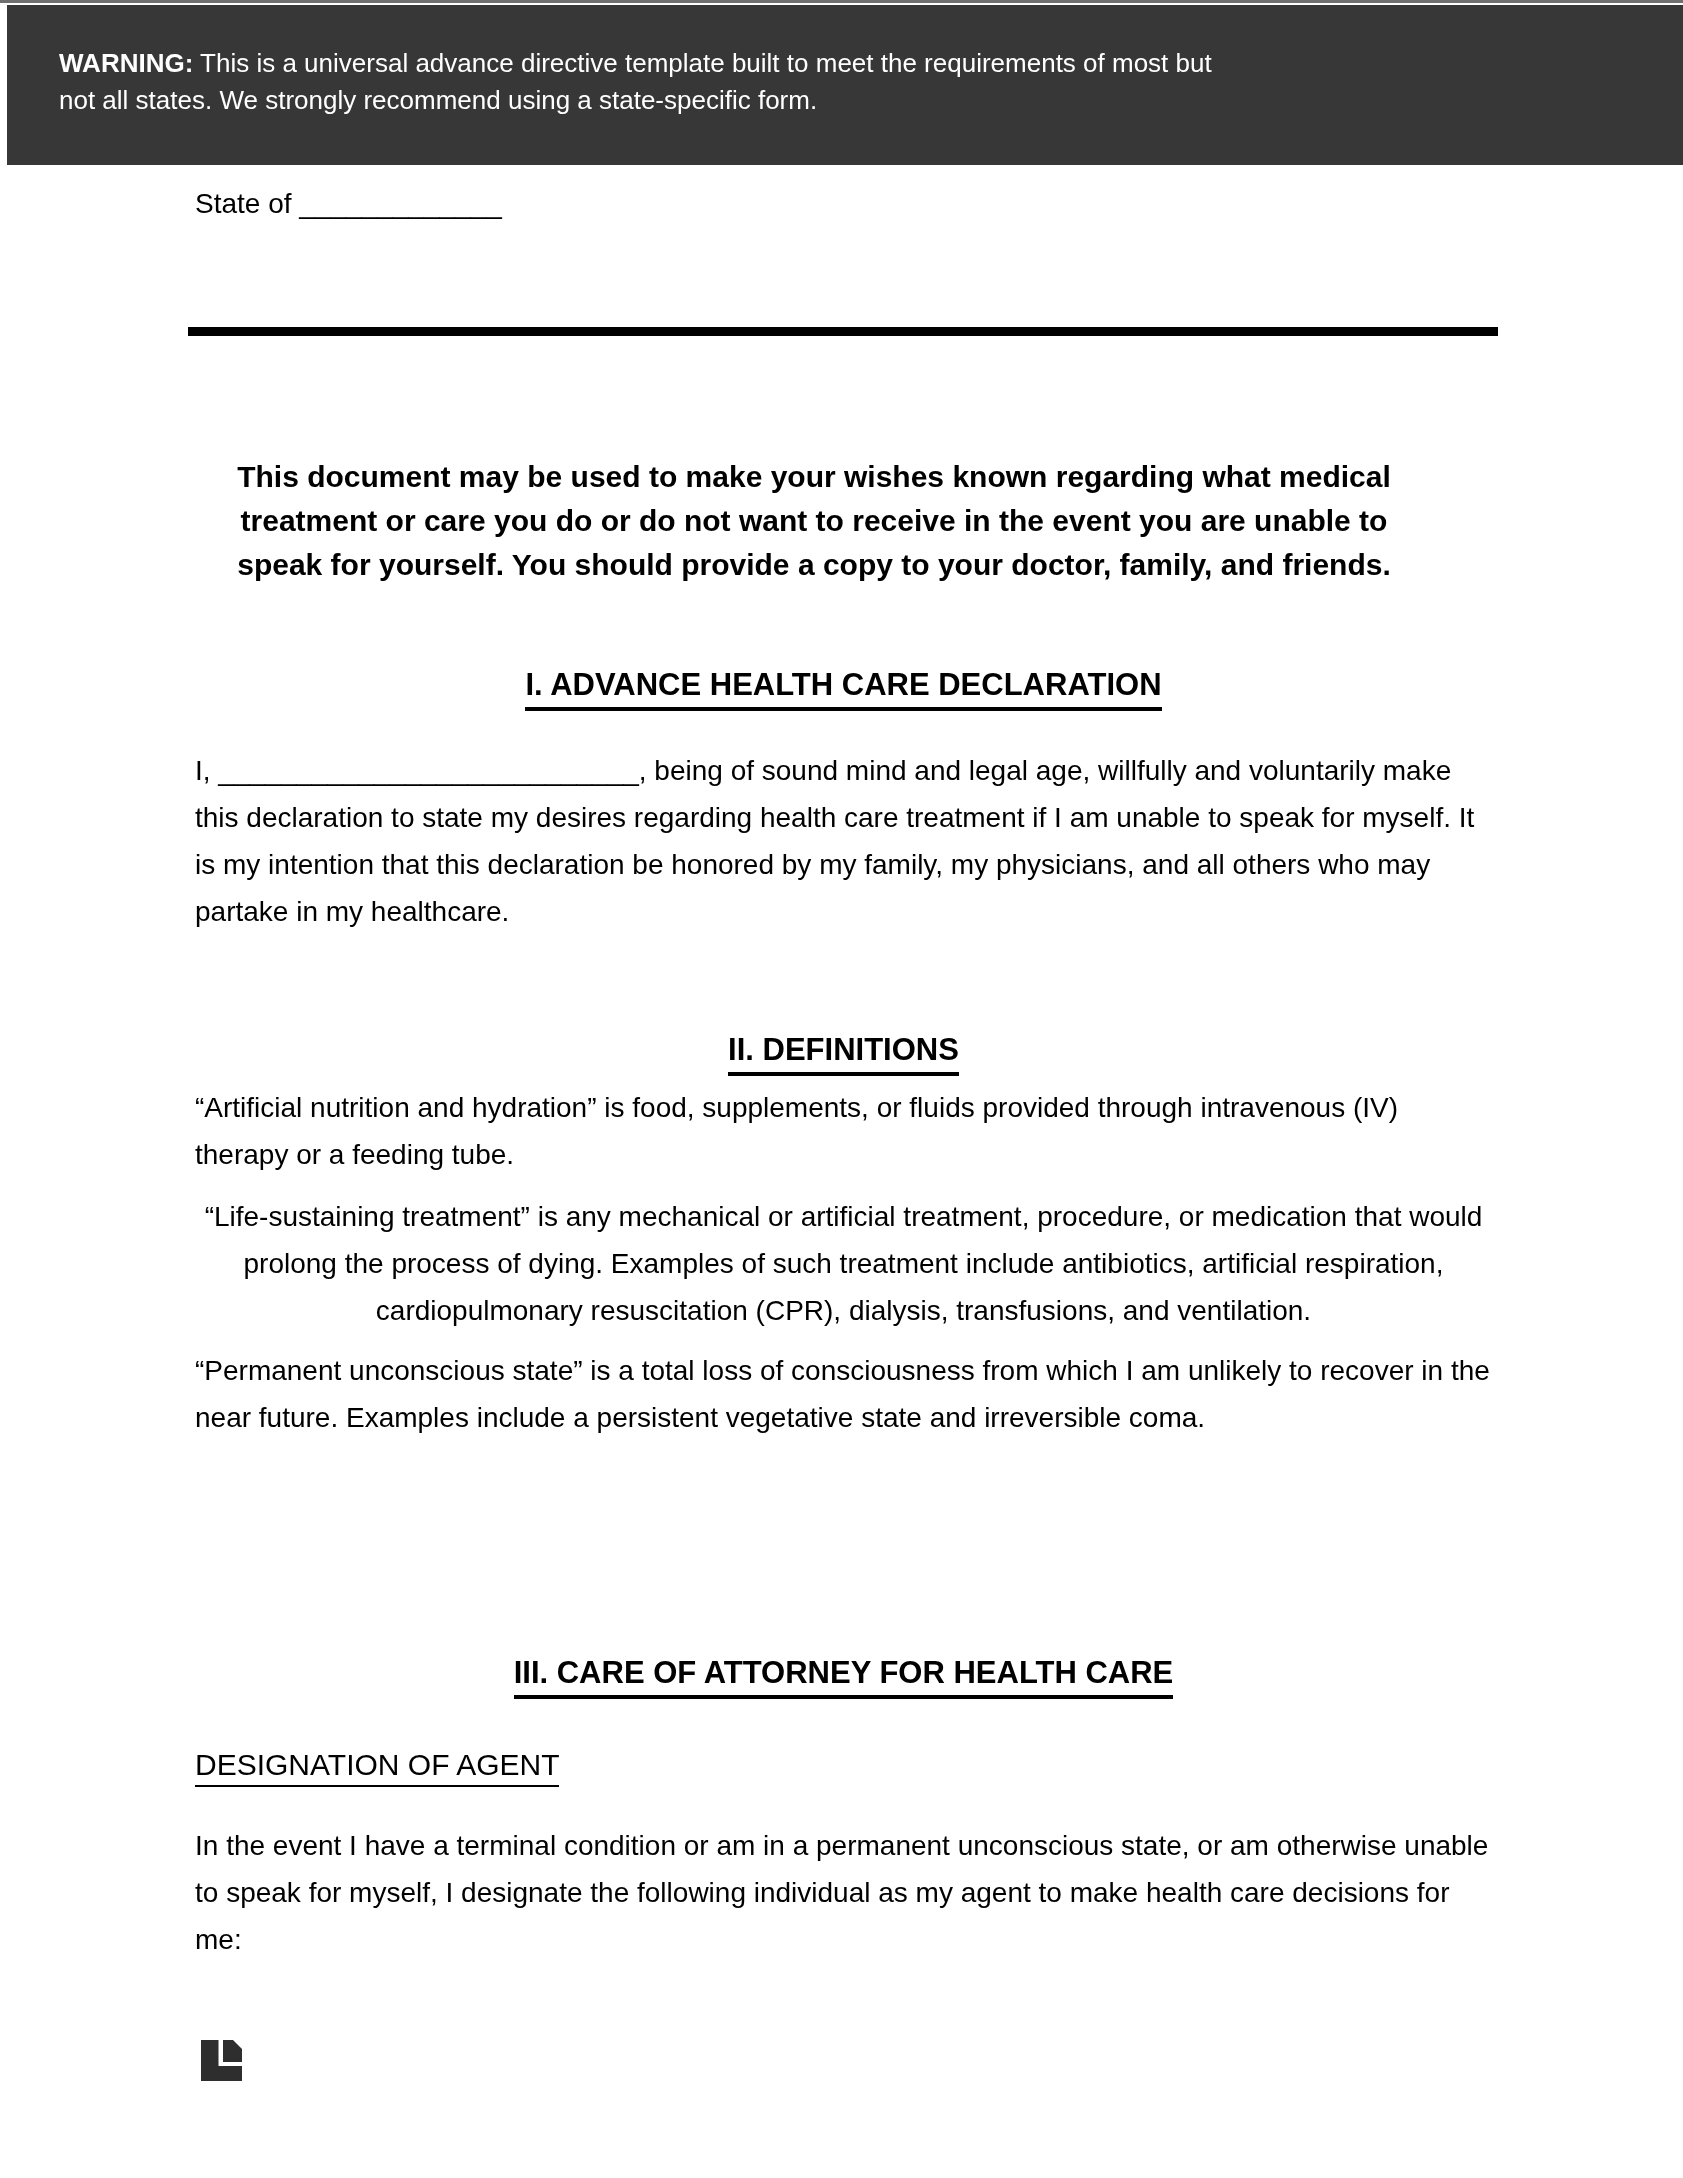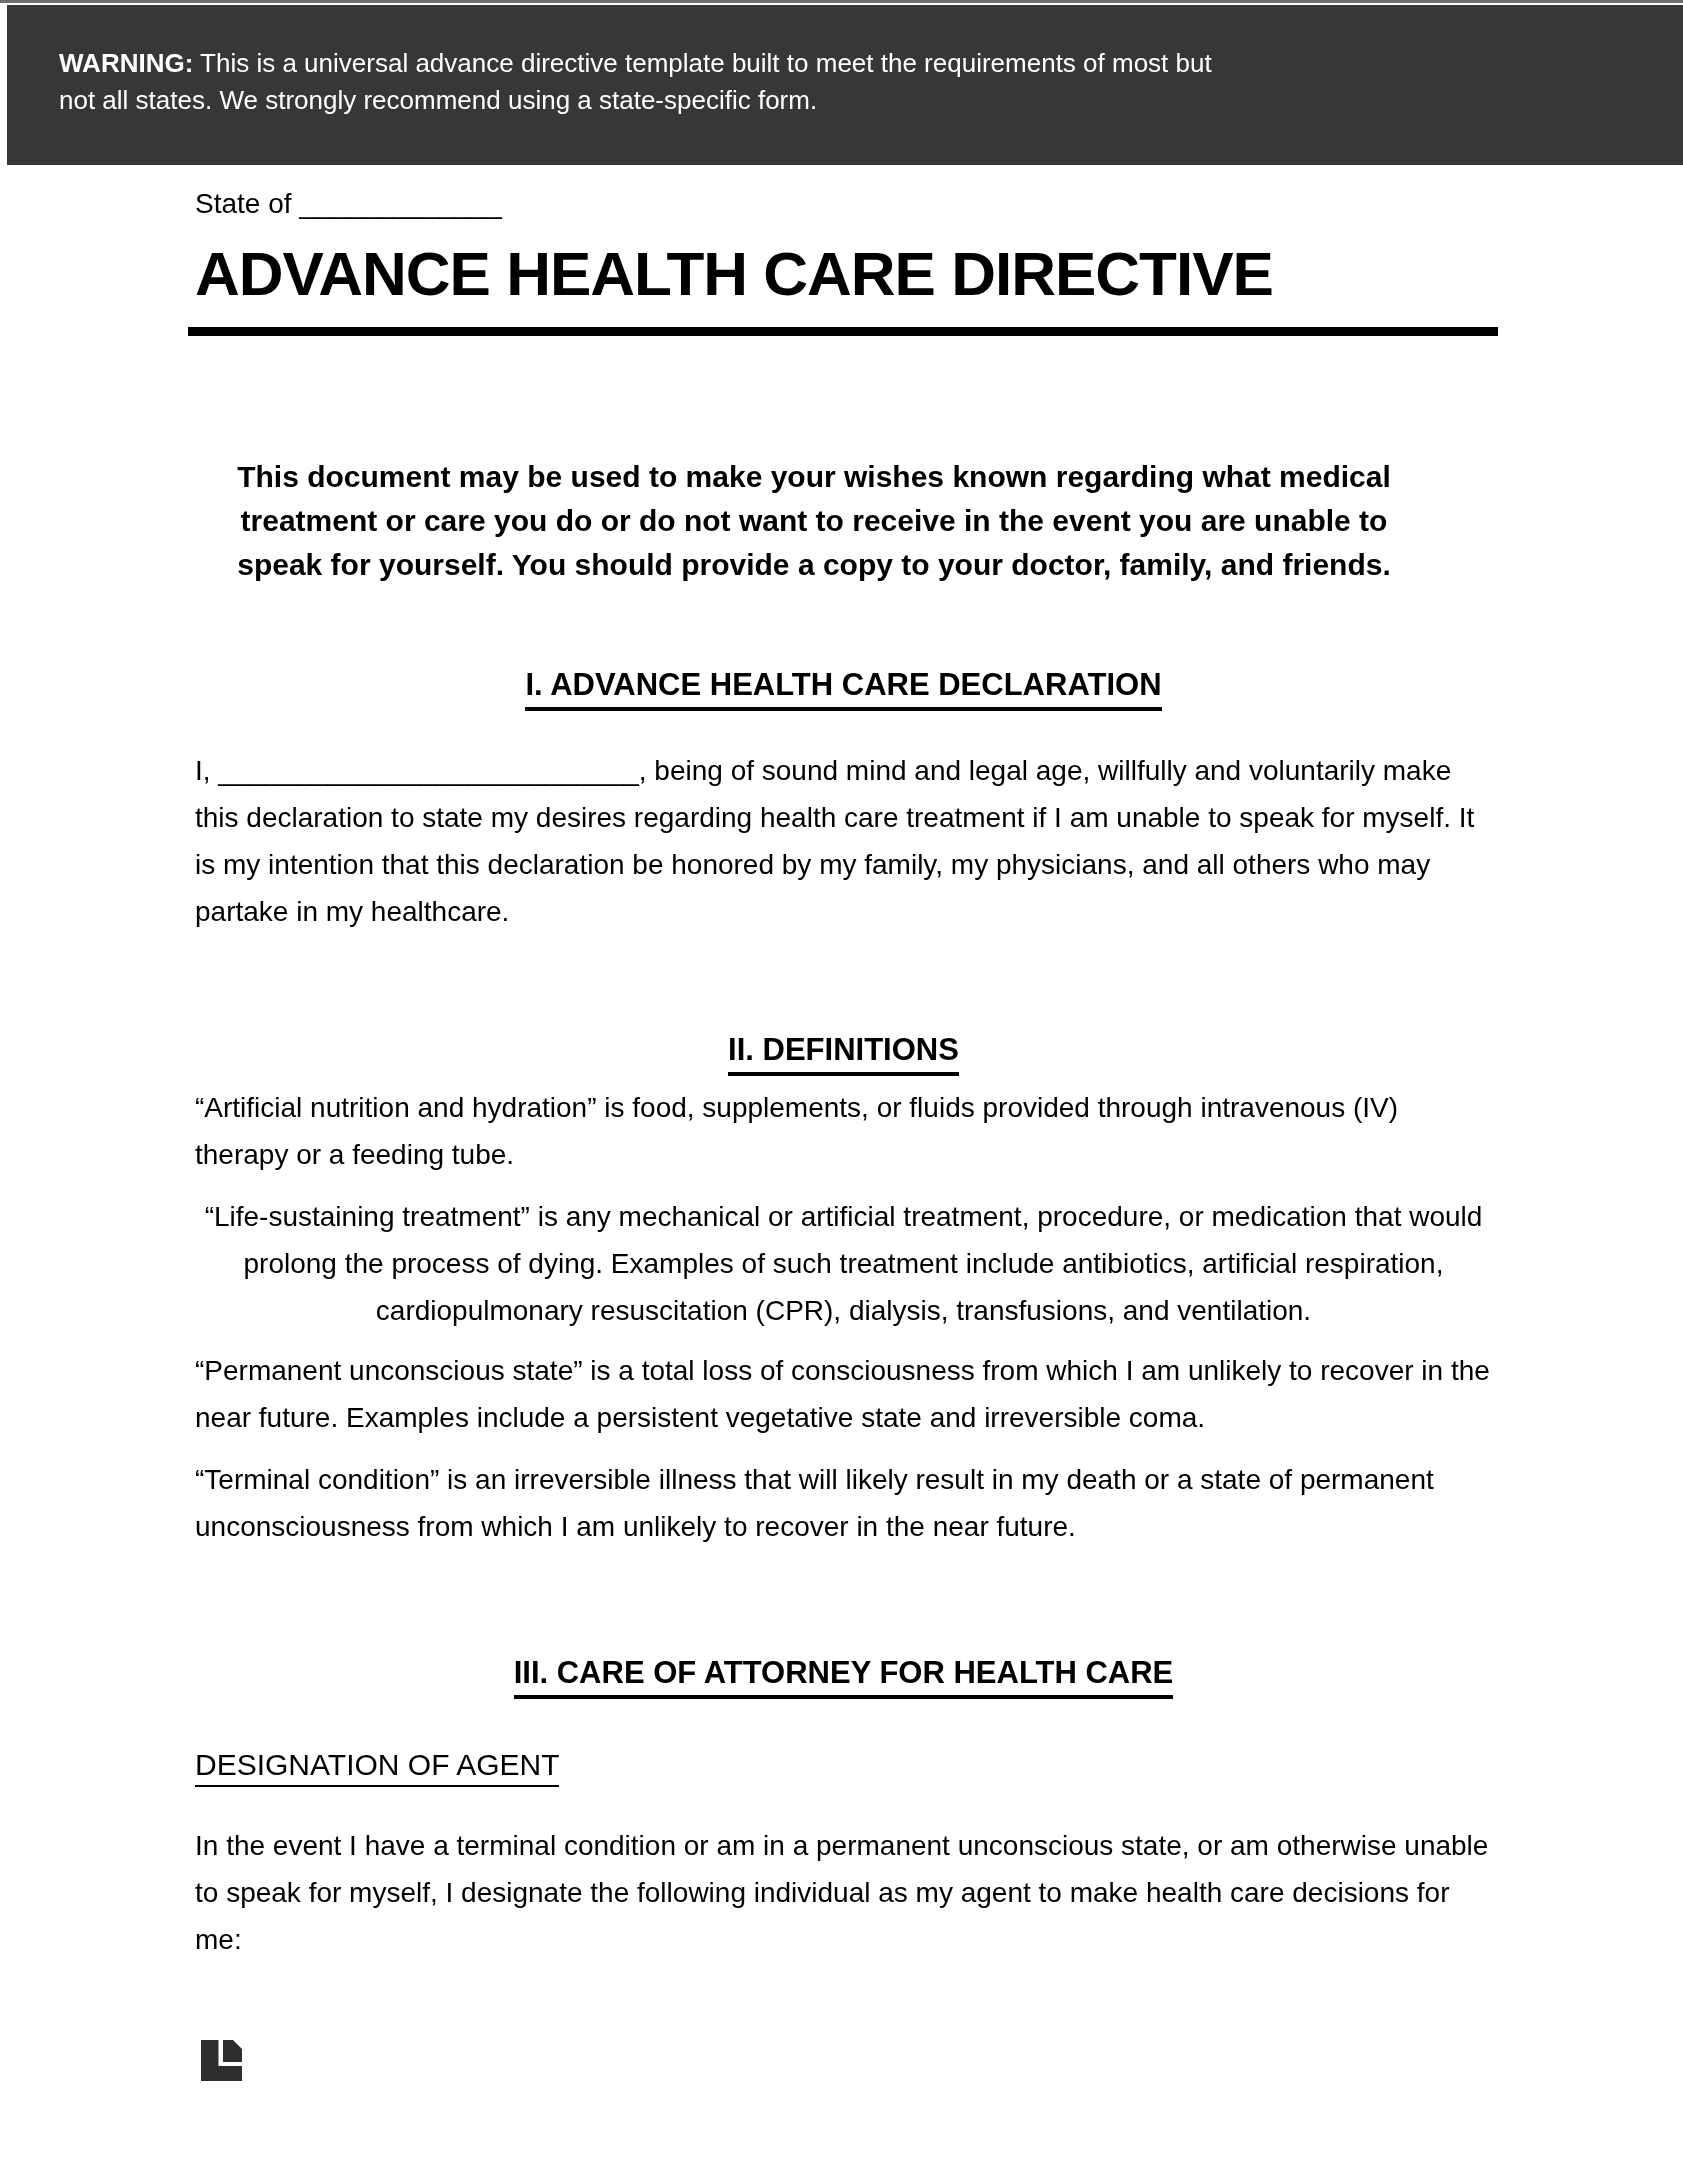--- a/index.html
+++ b/index.html
@@ -120,37 +120,35 @@
   <div class="warning-banner">
     <span class="warning-label">WARNING:</span>
     <span>This is a universal advance directive template built to meet the requirements of most but not all states. We strongly recommend using a state-specific form.</span>
   </div>
 
   <div class="content-block state-line">
     <span>State of</span>
     <span>_____________</span>
   </div>
 
-  <h1 class="doc-title">ADVANCE HEALTH CARE DIRECTIVE</h1>
   <div class="title-rule"></div>
 
   <p class="content-block intro">This document may be used to make your wishes known regarding what medical treatment or care you do or do not want to receive in the event you are unable to speak for yourself. You should provide a copy to your doctor, family, and friends.</p>
 
   <div class="content-block sec-heading h-declaration">
     <span class="hd">I. ADVANCE HEALTH CARE DECLARATION</span>
   </div>
   <p class="content-block body-para p-declaration">I, ___________________________, being of sound mind and legal age, willfully and voluntarily make this declaration to state my desires regarding health care treatment if I am unable to speak for myself. It is my intention that this declaration be honored by my family, my physicians, and all others who may partake in my healthcare.</p>
 
   <div class="content-block sec-heading h-definitions">
     <span class="hd">II. DEFINITIONS</span>
   </div>
   <p class="content-block body-para def-0">“Artificial nutrition and hydration” is food, supplements, or fluids provided through intravenous (IV) therapy or a feeding tube.</p>
   <p class="content-block body-para def-1">“Life-sustaining treatment” is any mechanical or artificial treatment, procedure, or medication that would prolong the process of dying. Examples of such treatment include antibiotics, artificial respiration, cardiopulmonary resuscitation (CPR), dialysis, transfusions, and ventilation.</p>
   <p class="content-block body-para def-2">“Permanent unconscious state” is a total loss of consciousness from which I am unlikely to recover in the near future. Examples include a persistent vegetative state and irreversible coma.</p>
-  <p class="content-block body-para def-3">“Terminal condition” is an irreversible illness that will likely result in my death or a state of permanent unconsciousness from which I am unlikely to recover in the near future.</p>
 
   <div class="content-block sec-heading h-poa">
     <span class="hd">III. CARE OF ATTORNEY FOR HEALTH CARE</span>
   </div>
   <div class="content-block designation">
     <span class="sub">DESIGNATION OF AGENT</span>
   </div>
   <p class="content-block body-para p-agent">In the event I have a terminal condition or am in a permanent unconscious state, or am otherwise unable to speak for myself, I designate the following individual as my agent to make health care decisions for me:</p>
 
   <div class="footer-logo">

